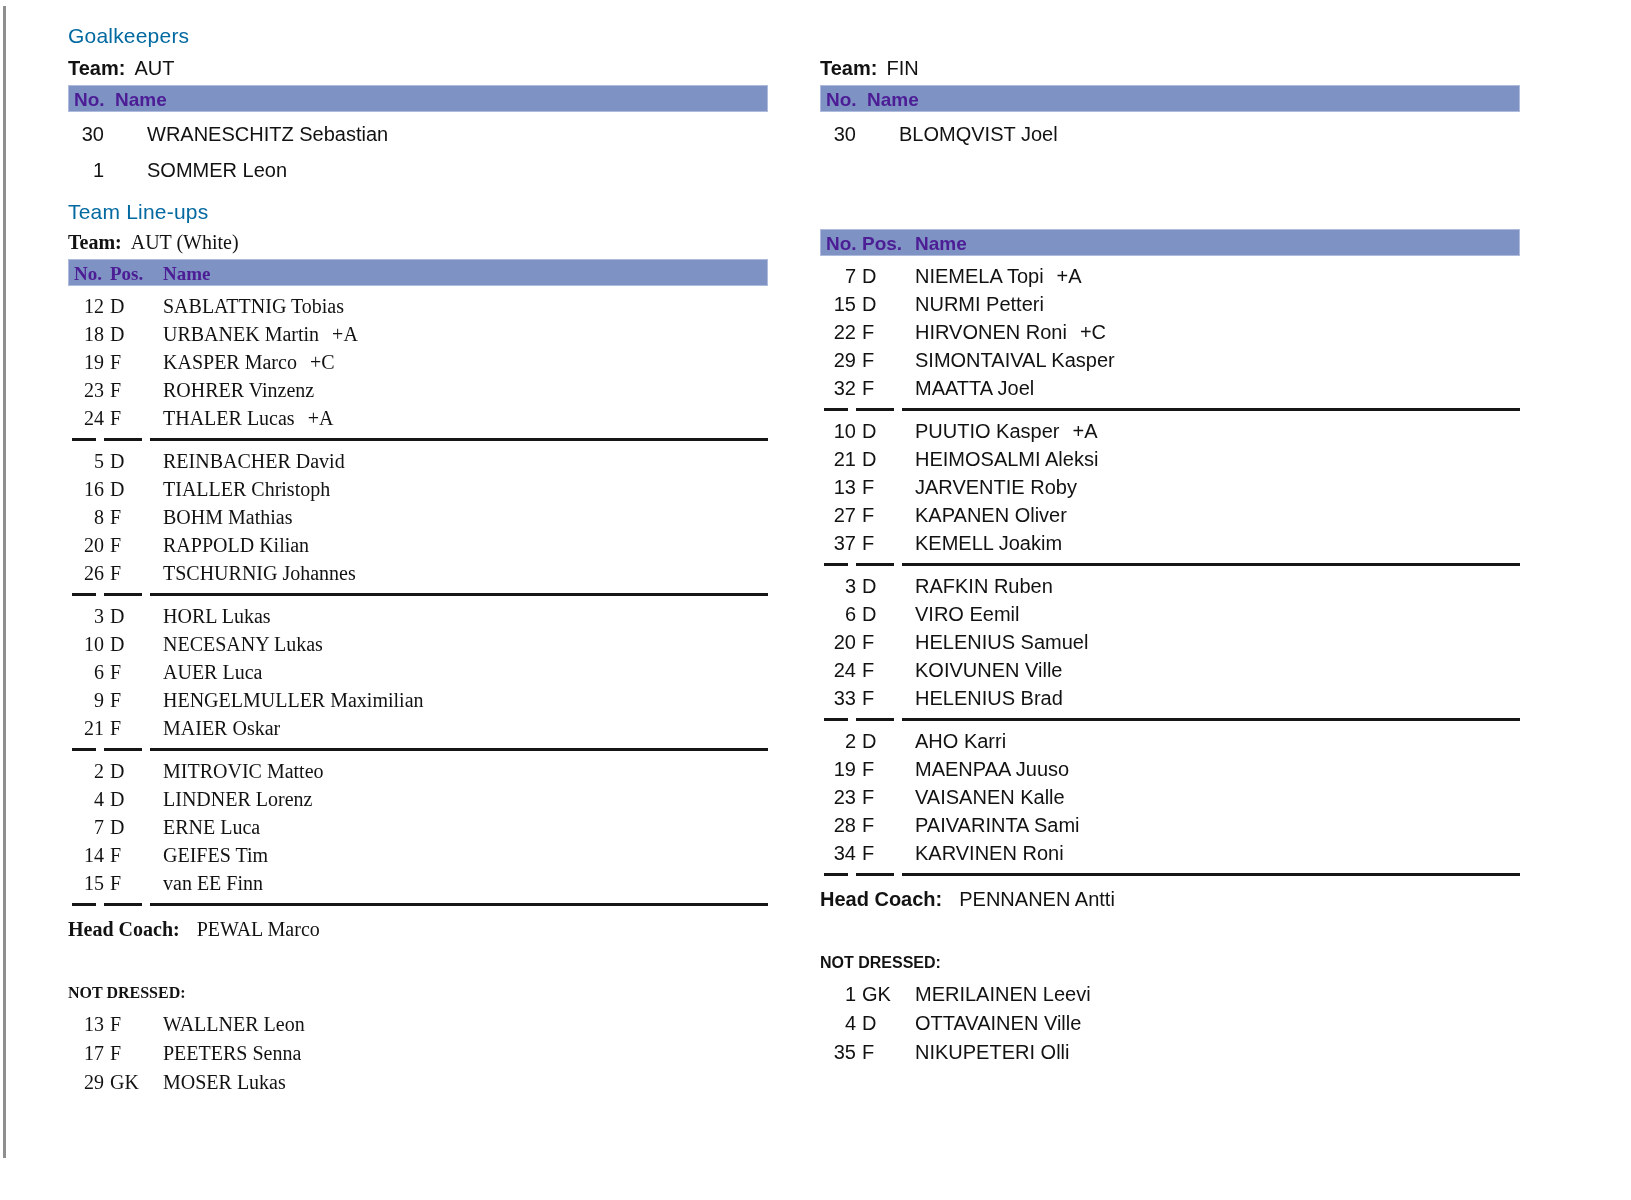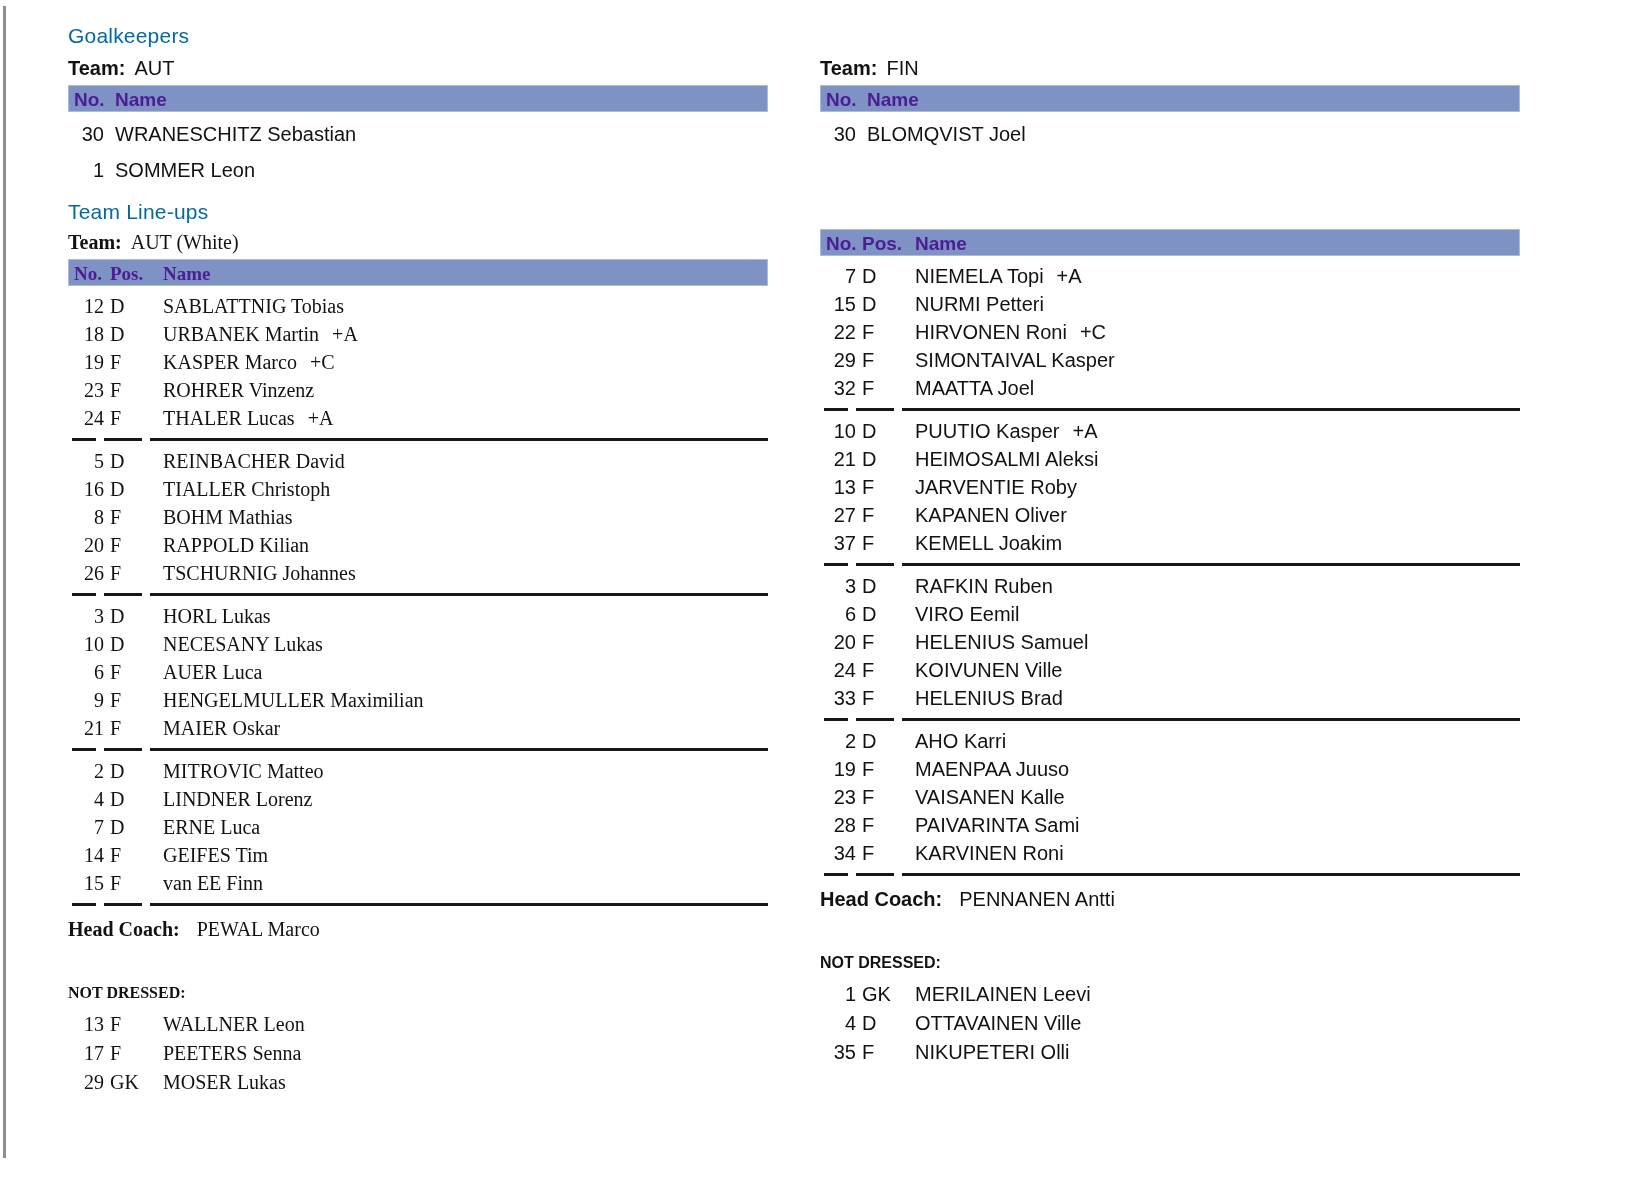--- a/index.html
+++ b/index.html
@@ -26,21 +26,21 @@
   .hdr {
     height:27px; background:#7E92C3; border:1px solid #AEBBDD; box-sizing:border-box;
     display:flex; align-items:flex-end; color:#4c1d95; font-weight:700; font-size:19px;
   }
   .h-no-gk   { padding-left:5px; width:46px; box-sizing:border-box; flex:none; }
   .h-no-lu   { padding-left:5px; width:41px; box-sizing:border-box; flex:none; }
   .h-pos-lu  { width:53px; flex:none; }
   .h-name    { flex:1; }
 
   .gk-rows { margin-top:8px; }
-  .gk-row { display:flex; line-height:28px; font-size:20px; margin-bottom:8px; }
+  .gk-row { display:flex; line-height:28px; font-size:20px; margin-bottom:8px;gap:32px; }
   .gk-row .cell-no { width:36px; text-align:right; flex:none; }
   .gk-row .cell-name { margin-left:11px;text-align:right; }
 
   .lu-rows-start { margin-top:6px; }
   .lu-row { display:flex; line-height:28px; font-size:20px; }
   .lu-row .cell-no   { width:36px; text-align:right; flex:none; }
   .lu-row .cell-pos  { width:53px; margin-left:6px; flex:none; }
   .lu-row .cell-name { flex:none; }
   .lu-row .cell-mark { margin-left:13px; }
 

